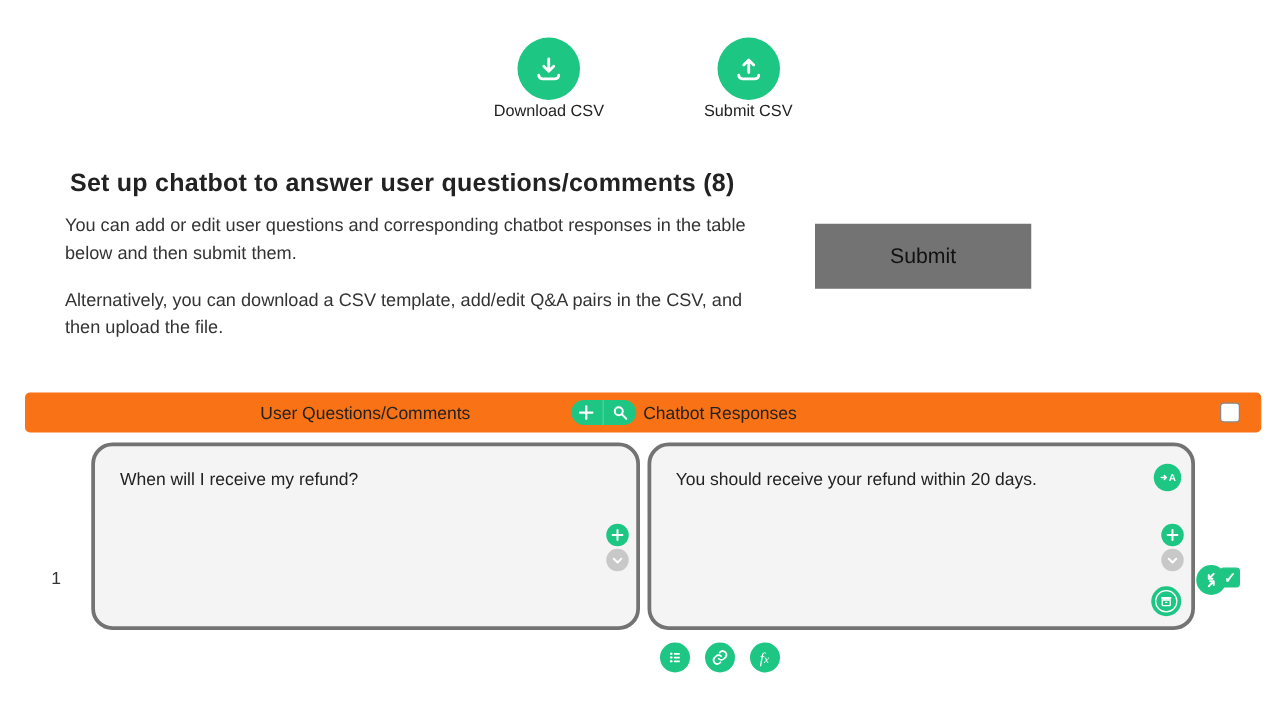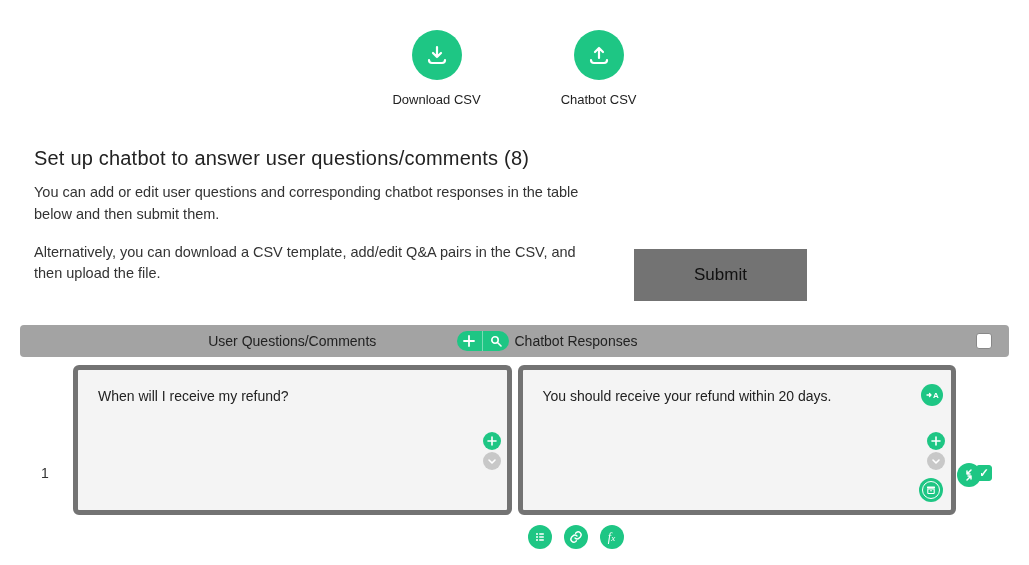--- a/index.html
+++ b/index.html
@@ -16,46 +16,47 @@
     display: flex;
     justify-content: center;
     gap: 80px;
     padding-top: 30px;
     padding-bottom: 20px;
   }
   .csv-action {
     display: flex;
     flex-direction: column;
     align-items: center;
-    gap: 12px;
+    gap: 1px;
     cursor: pointer;
   }
   .csv-icon-circle {
     width: 50px;
     height: 50px;
     border-radius: 50%;
     background: #1ec684;
     display: flex;
     align-items: center;
     justify-content: center;
   }
   .csv-label {
     font-size: 13px;
     color: #222;
   }
   .section-title {
     font-size: 20px;
-    font-weight: 400;
+    font-weight: 700;
     padding: 20px 34px 12px 34px;
     letter-spacing: 0.2px;
+    margin-left: 22px;
   }
   .section-body {
     display: flex;
-    align-items: flex-end;
-    padding: 0 34px;
+    align-items: flex-start;
+    padding: 0 52px;
     gap: 40px;
   }
   .description {
     flex: 1;
     font-size: 14.5px;
     line-height: 1.5;
     color: #333;
     max-width: 560px;
   }
   .description p { margin-bottom: 16px; }
@@ -69,21 +70,21 @@
     font-weight: 400;
     margin-top: 8px;
     margin-right: 26px;
   }
   .table-wrap {
     margin: 24px 20px 0 20px;
     position: relative;
   }
   .table-header {
     display: flex;
-    background: #a3a3a3;
+    background: #f97316;
     border-radius: 4px;
     align-items: center;
     height: 32px;
     font-size: 14px;
   }
   .th-num { width: 50px; }
   .th-q {
     flex: 1;
     text-align: center;
     position: relative;
@@ -151,22 +152,22 @@
   }
   .td-check {
     width: 50px;
     display: flex;
     justify-content: center;
     align-items: center;
     padding-top: 100px;
   }
   .card {
     background: #f4f4f4;
-    border: 5px solid #737373;
-    border-radius: 6px;
+    border: 3px solid #737373;
+    border-radius: 17px;
     padding: 18px 20px;
     min-height: 150px;
     font-size: 14px;
     color: #222;
     position: relative;
   }
   .card-side-btns {
     position: absolute;
     right: 6px;
     top: 62px;
@@ -272,21 +273,21 @@
     </div>
     <span class="csv-label">Download CSV</span>
   </div>
   <div class="csv-action">
     <div class="csv-icon-circle">
       <svg width="24" height="24" viewBox="0 0 24 24" fill="none">
         <path d="M12 15V5M12 5l-4 4M12 5l4 4" stroke="#fff" stroke-width="2.2" stroke-linecap="round" stroke-linejoin="round"></path>
         <path d="M4 17c0 2 1 3 3 3h10c2 0 3-1 3-3" stroke="#fff" stroke-width="2.2" stroke-linecap="round"></path>
       </svg>
     </div>
-    <span class="csv-label">Chatbot CSV</span>
+    <span class="csv-label">Submit CSV</span>
   </div>
 </div>
 
 <h2 class="section-title">Set up chatbot to answer user questions/comments (8)</h2>
 
 <div class="section-body">
   <div class="description">
     <p>You can add or edit user questions and corresponding chatbot responses in the table below and then submit them.</p>
     <p>Alternatively, you can download a CSV template, add/edit Q&amp;A pairs in the CSV, and then upload the file.</p>
   </div>

